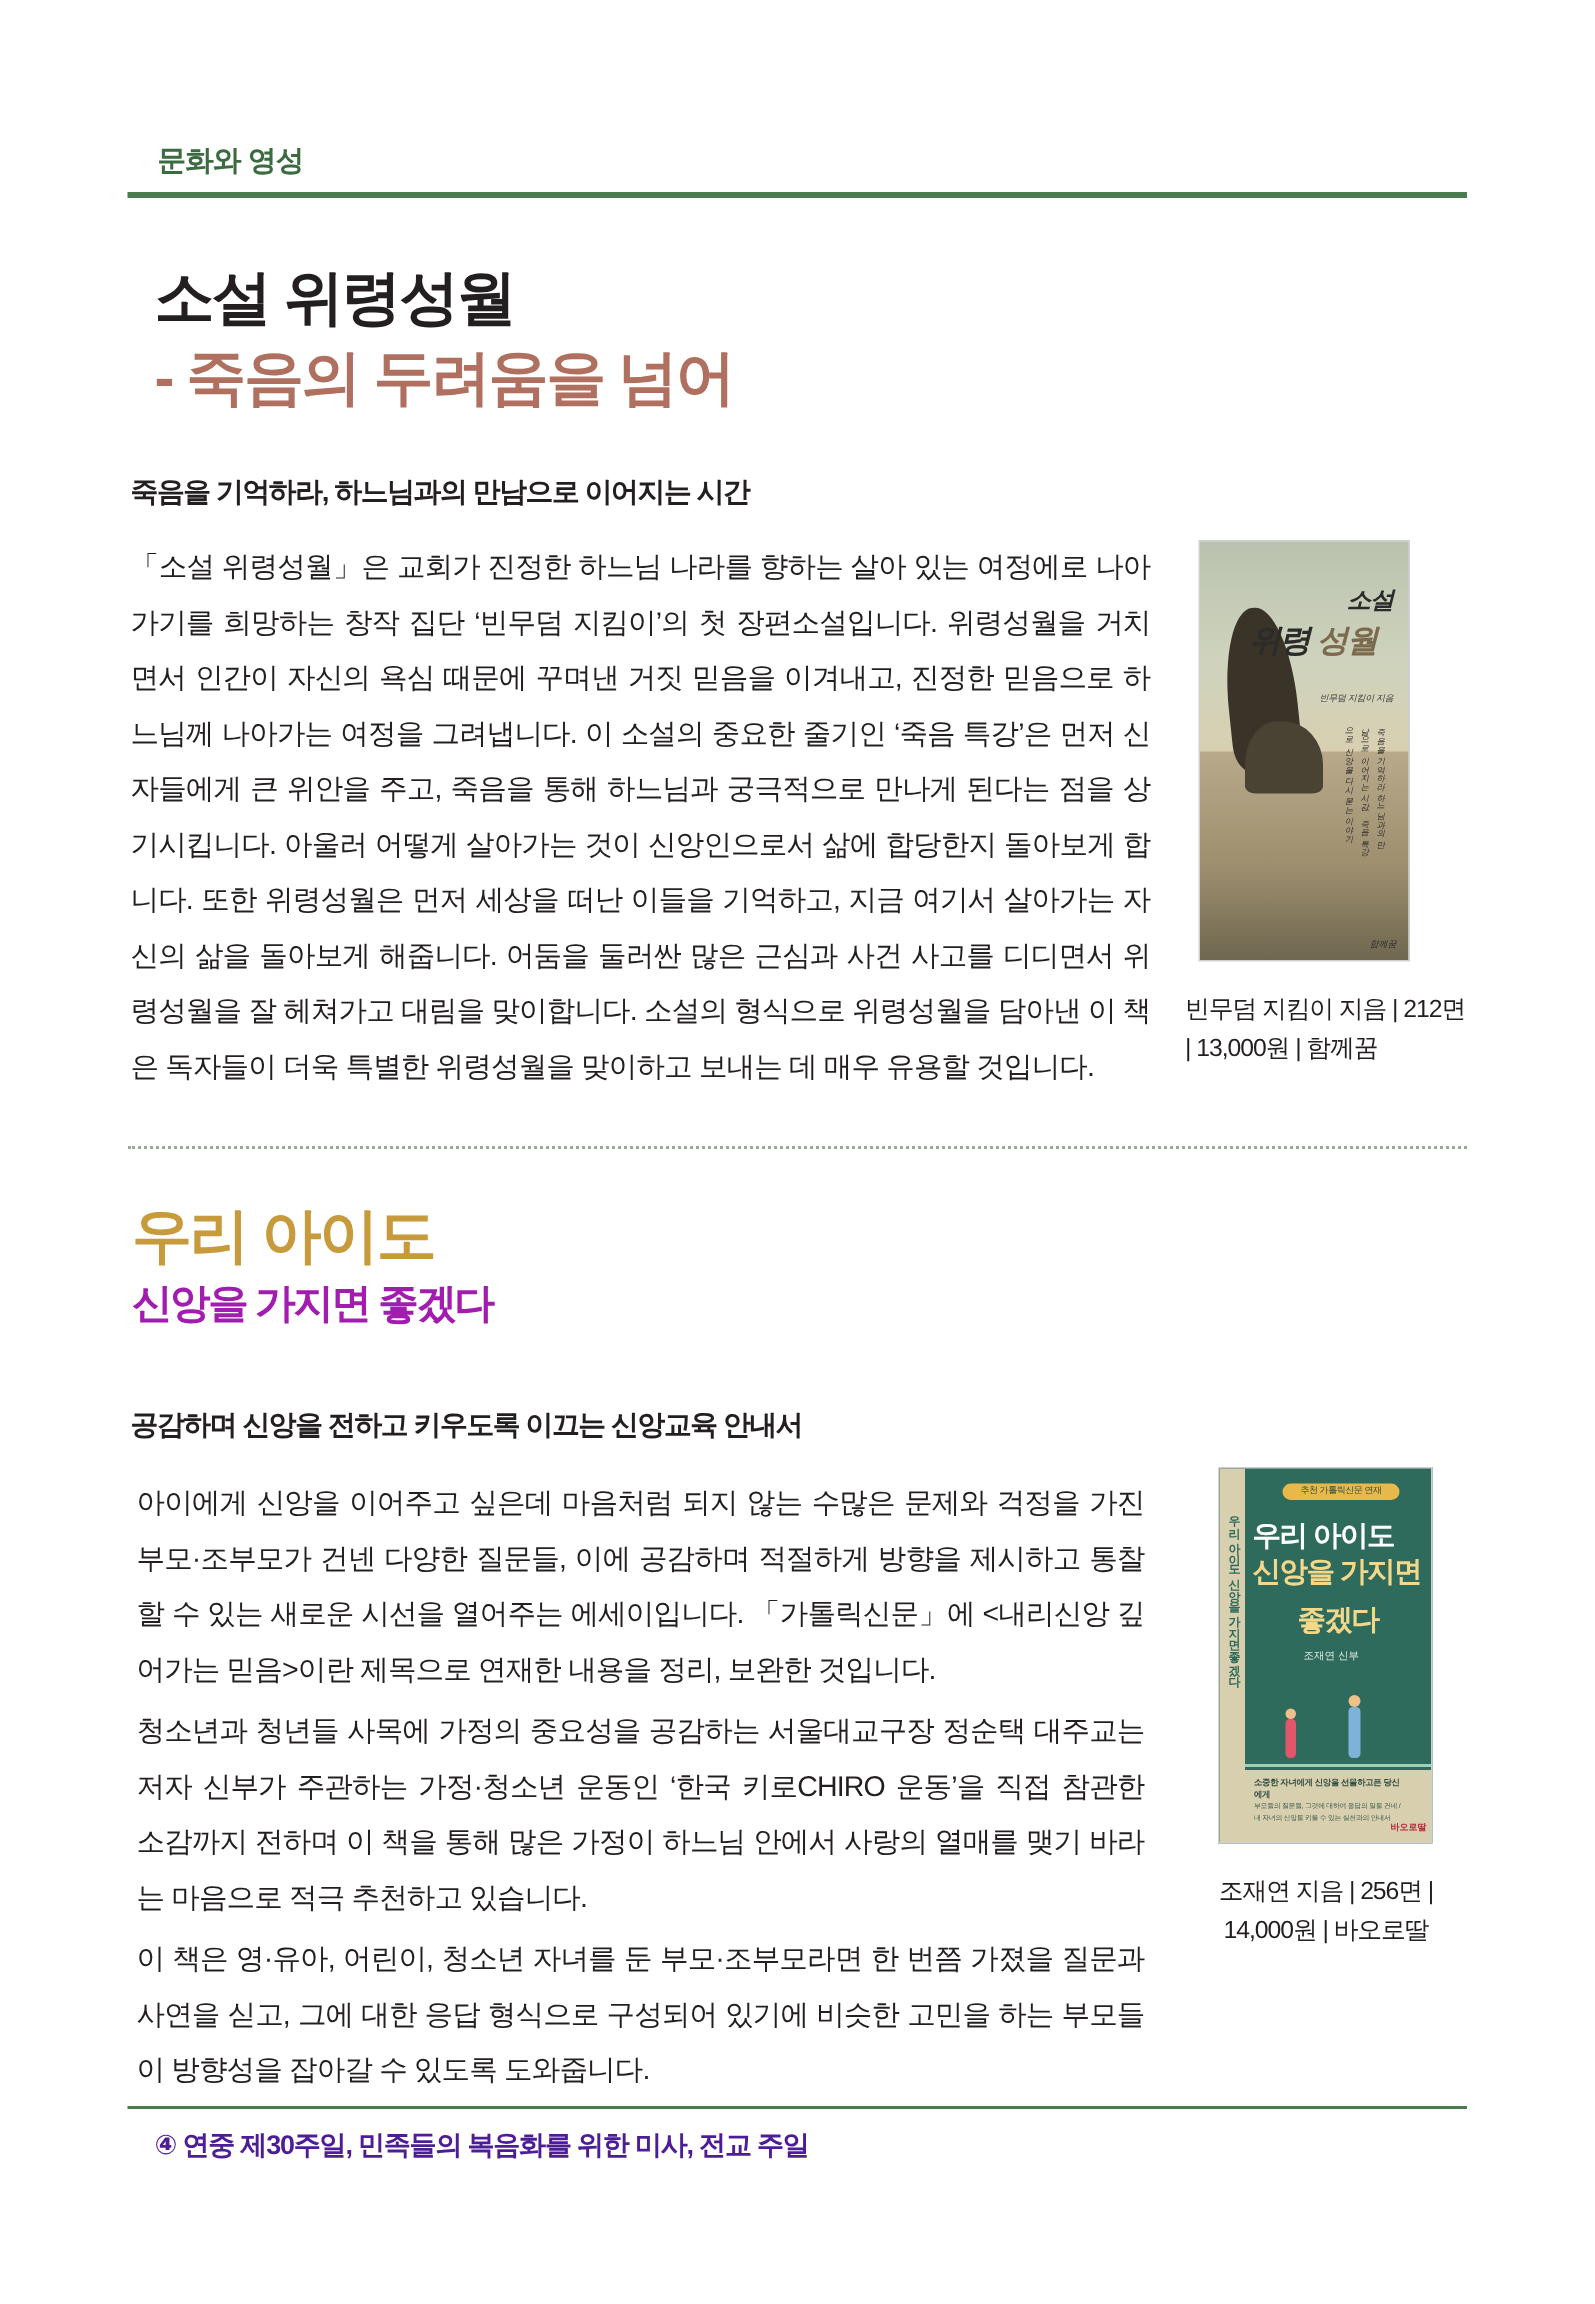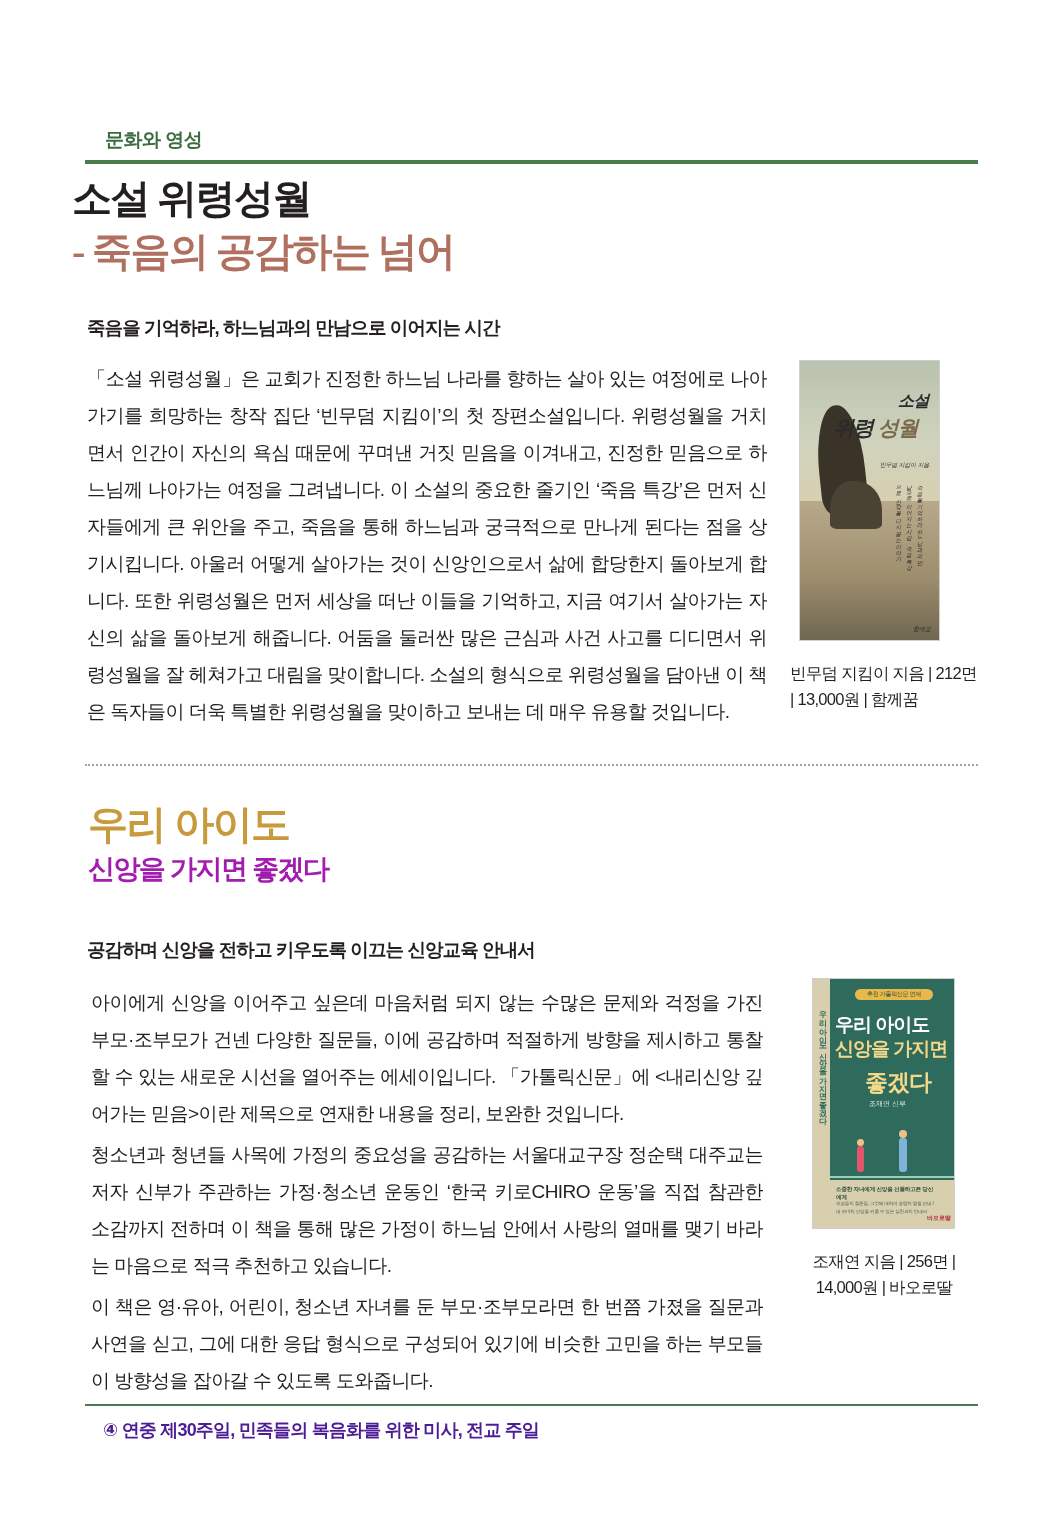--- a/index.html
+++ b/index.html
@@ -18,43 +18,41 @@
     position: absolute;
     left: 0; top: 0;
     width: 1063px; height: 1536px;
   }
 
   
   .section-header {
     position: absolute;
     left: 85px; top: 98px;
     width: 893px;
-    margin-top: 32px;
   }
   .section-header .label {
     font-size: 19px;
     font-weight: bold;
     color: #3b6b3f;
     letter-spacing: -0.5px;
     padding-left: 20px;
     line-height: 1;
   }
   .section-header .rule {
     margin-top: 11px;
     height: 4px;
     background: #4a7c4e;
     width: 893px;
   }
 
   
   .article1-title {
     position: absolute;
-    left: 72px; top: 175px;
+    left: 103px; top: 175px;
     width: 700px;
-    font-family: Liberation Serif, serif;
   }
   .article1-title .l1 {
     font-size: 40px;
     font-weight: bold;
     letter-spacing: -1.6px;
     color: #231f20;
     line-height: 1.22;
   }
   .article1-title .l2 {
     font-size: 40px;
@@ -232,21 +230,21 @@
     letter-spacing:-0.3px;
   }
   .book2 .t1 {
     position:absolute; left:22px; top:34px; width:118px;
     font-size:19px; font-weight:bold; color:#ffffff; letter-spacing:-1px;
     line-height:1.28;
   }
   .book2 .t1 .hl { color:#f3d88a; }
   .book2 .t2 {
     position:absolute; left:52px; top:88px;
-    font-size:23px; font-weight:bold; color:#f3d88a; letter-spacing:-1px;
+    font-size:19px; font-weight:bold; color:#f3d88a; letter-spacing:-1px;
   }
   .book2 .auth {
     position:absolute; left:56px; top:120px;
     font-size:7px; color:#dfe9e2;
   }
   .book2 .kid1 {
     position:absolute; left:44px; bottom:56px; width:7px; height:26px;
     background:#e2556a; border-radius:3px;
   }
   .book2 .kid1::after {
@@ -316,21 +314,21 @@
 
 <div class="page">
 
   <div class="section-header">
     <div class="label">문화와 영성</div>
     <div class="rule"></div>
   </div>
 
   <div class="article1-title">
     <div class="l1">소설 위령성월</div>
-    <div class="l2">- 죽음의 공감하는 넘어</div>
+    <div class="l2">- 죽음의 두려움을 넘어</div>
   </div>
 
   <div class="article1-sub">죽음을 기억하라, 하느님과의 만남으로 이어지는 시간</div>
 
   <div class="article1-body">「소설 위령성월」은 교회가 진정한 하느님 나라를 향하는 살아 있는 여정에로 나아가기를 희망하는 창작 집단 ‘빈무덤 지킴이’의 첫 장편소설입니다. 위령성월을 거치면서 인간이 자신의 욕심 때문에 꾸며낸 거짓 믿음을 이겨내고, 진정한 믿음으로 하느님께 나아가는 여정을 그려냅니다. 이 소설의 중요한 줄기인 ‘죽음 특강’은 먼저 신자들에게 큰 위안을 주고, 죽음을 통해 하느님과 궁극적으로 만나게 된다는 점을 상기시킵니다. 아울러 어떻게 살아가는 것이 신앙인으로서 삶에 합당한지 돌아보게 합니다. 또한 위령성월은 먼저 세상을 떠난 이들을 기억하고, 지금 여기서 살아가는 자신의 삶을 돌아보게 해줍니다. 어둠을 둘러싼 많은 근심과 사건 사고를 디디면서 위령성월을 잘 헤쳐가고 대림을 맞이합니다. 소설의 형식으로 위령성월을 담아낸 이 책은 독자들이 더욱 특별한 위령성월을 맞이하고 보내는 데 매우 유용할 것입니다.</div>
 
   <div class="book1">
     <div class="sky"></div>
     <div class="ground"></div>
     <div class="figure"></div>

